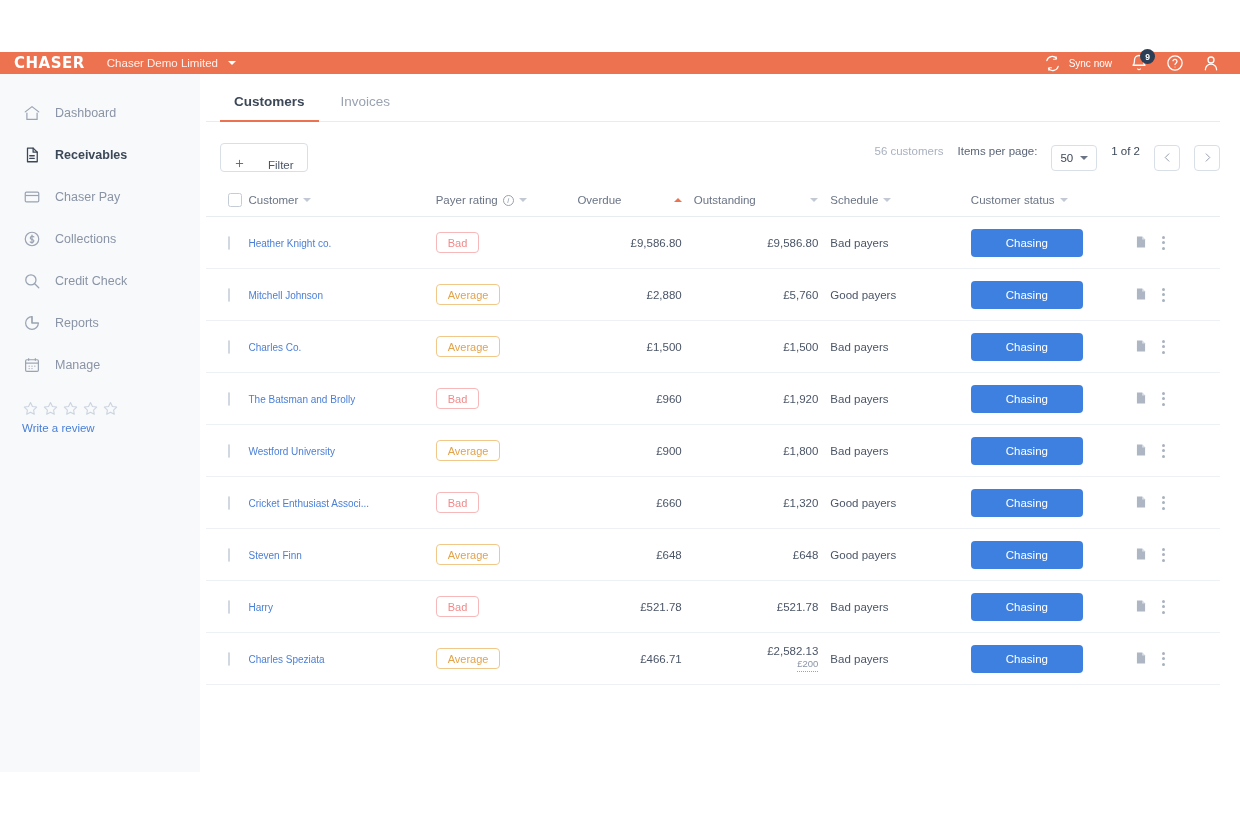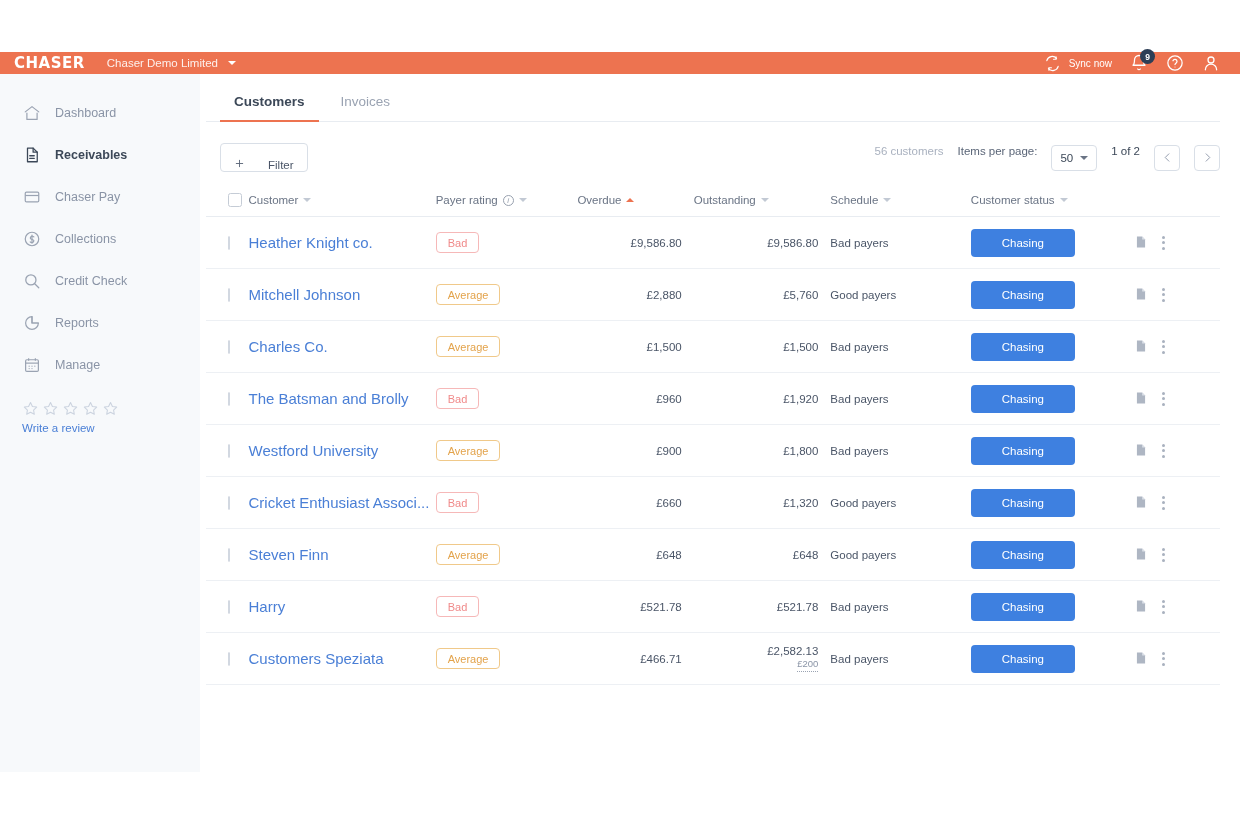--- a/index.html
+++ b/index.html
@@ -95,42 +95,42 @@
     display: flex; align-items: center; justify-content: center; cursor: pointer; color: #8A94A6;
   }
 
   
   table { width: 100%; border-collapse: collapse; margin-top: 13px; table-layout: fixed; }
   th {
     font-size: 11.5px; font-weight: 400; color: #6A7485; text-align: left;
     padding: 8px 0 9px 0; border-bottom: 1px solid #E8ECF1; white-space: nowrap;
   }
   th .thin { display: flex; align-items: center; gap: 5px; }
-  th.num .thin { justify-content: flex-start; padding-right: 12px; }
+  th.num .thin { justify-content: space-between; padding-right: 12px; }
   .sort { width: 0; height: 0; border-left: 4px solid transparent; border-right: 4px solid transparent; border-top: 4.5px solid #C2C9D4; }
   .sort.up { border-top: 0; border-bottom: 4.5px solid #ED7350; }
   .info-i {
     width: 11px; height: 11px; border-radius: 50%; border: 1px solid #98A1AF; color: #98A1AF;
     font-size: 8px; display: inline-flex; align-items: center; justify-content: center; font-style: italic;
   }
   td { padding: 0; border-bottom: 1px solid #EDF0F4; height: 52px; vertical-align: middle; font-size: 11.5px; color: #4A5567; }
   .cb { width: 14px; height: 14px; border: 1px solid #D2D8E1; border-radius: 2.5px; background: #fff; cursor: pointer; }
   .cb.hdr { border-color: #C5CCD6; }
-  .cust-name { color: #4A7FD6; cursor: pointer; font-size: 15px; margin-top: 48px; }
+  .cust-name { color: #4A7FD6; cursor: pointer; font-size: 10px; margin-top: 48px; }
   .pill {
     display: inline-flex; align-items: center; justify-content: center;
     height: 21px; padding: 0 11px; border-radius: 4px; font-size: 11px; border: 1px solid;
   }
   .pill.bad { color: #F08A8A; border-color: #F6B8B8; background: #fff; }
   .pill.average { color: #E3A34B; border-color: #F0C98A; background: #fff; }
   .num-cell { text-align: right; padding-right: 12px; color: #4A5567; }
   .sub { font-size: 9.5px; color: #8A94A6; border-bottom: 1px dotted #9AA3B2; display: inline-block; line-height: 1.45; }
   .chasing {
     display: inline-flex; align-items: center; justify-content: center;
-    width: 104px; height: 28px; background: #3E80E0; color: #fff; border-radius: 4px;
+    width: 112px; height: 28px; background: #3E80E0; color: #fff; border-radius: 4px;
     font-size: 11.5px; cursor: pointer;
   }
   .actions { display: flex; align-items: center; gap: 14px; }
   .dots { display: flex; flex-direction: column; gap: 2.5px; cursor: pointer; }
   .dots i { width: 3px; height: 3px; border-radius: 50%; background: #A9B1BF; display: block; }
 </style>
 </head>
 <body>
 
 <div class="app">
@@ -603,21 +603,21 @@
                     <i></i>
                     <i></i>
                   </span>
                 </div>
               </td>
             </tr>
             <tr>
               <td>
                 <div style="padding-left:22px"><span class="cb"></span></div>
               </td>
-              <td><span class="cust-name">Customers Speziata</span></td>
+              <td><span class="cust-name">Charles Speziata</span></td>
               <td><span class="pill average">Average</span></td>
               <td class="num-cell">£466.71</td>
               <td class="num-cell">
                 <div>£2,582.13</div>
                 <div><span class="sub">£200</span></div>
               </td>
               <td>Bad payers</td>
               <td>
                 <div style="padding-left:14px"><span class="chasing">Chasing</span></div>
               </td>

